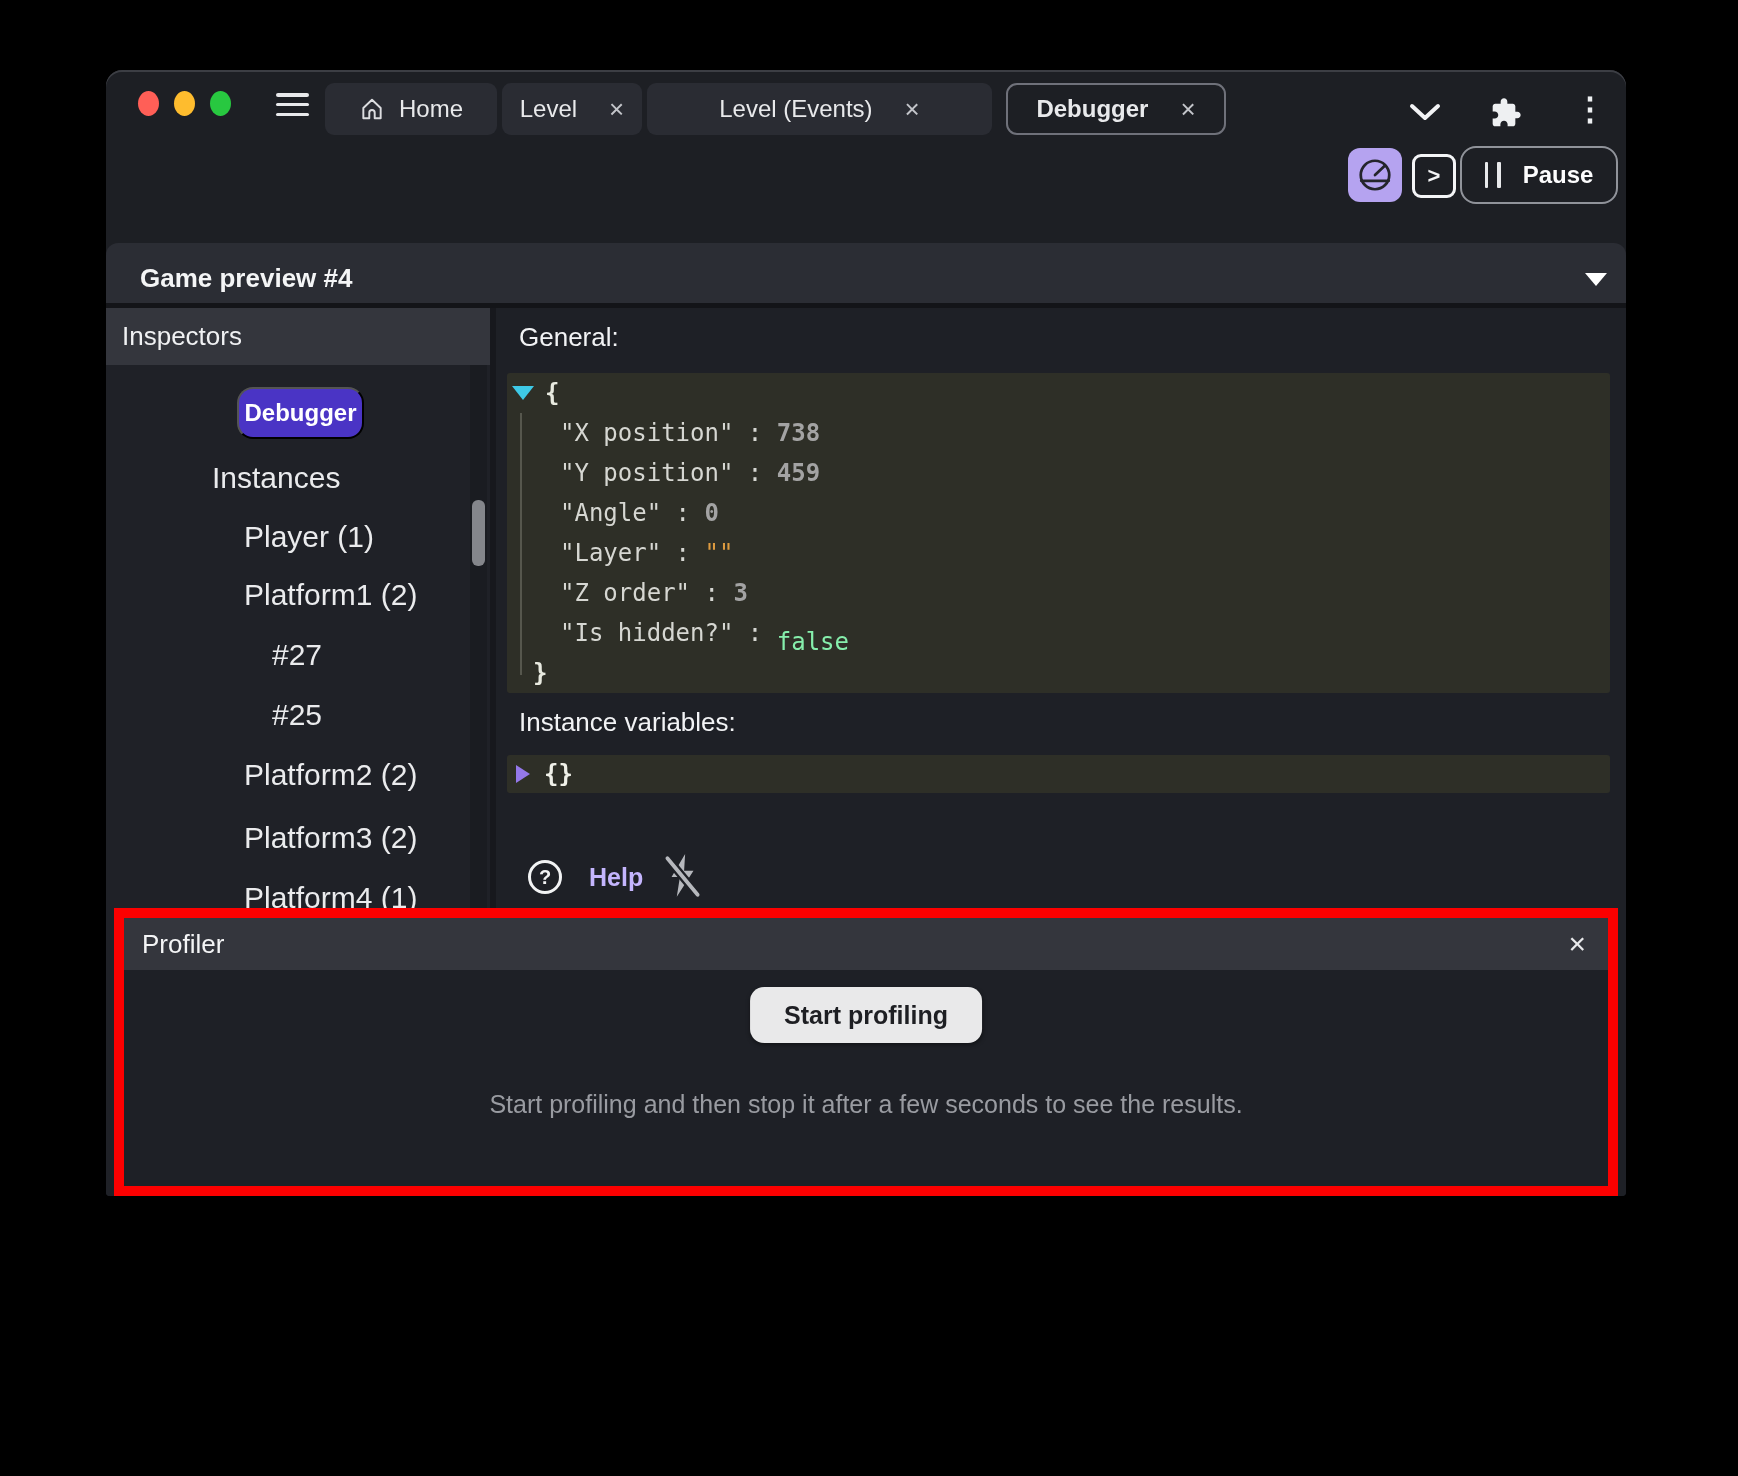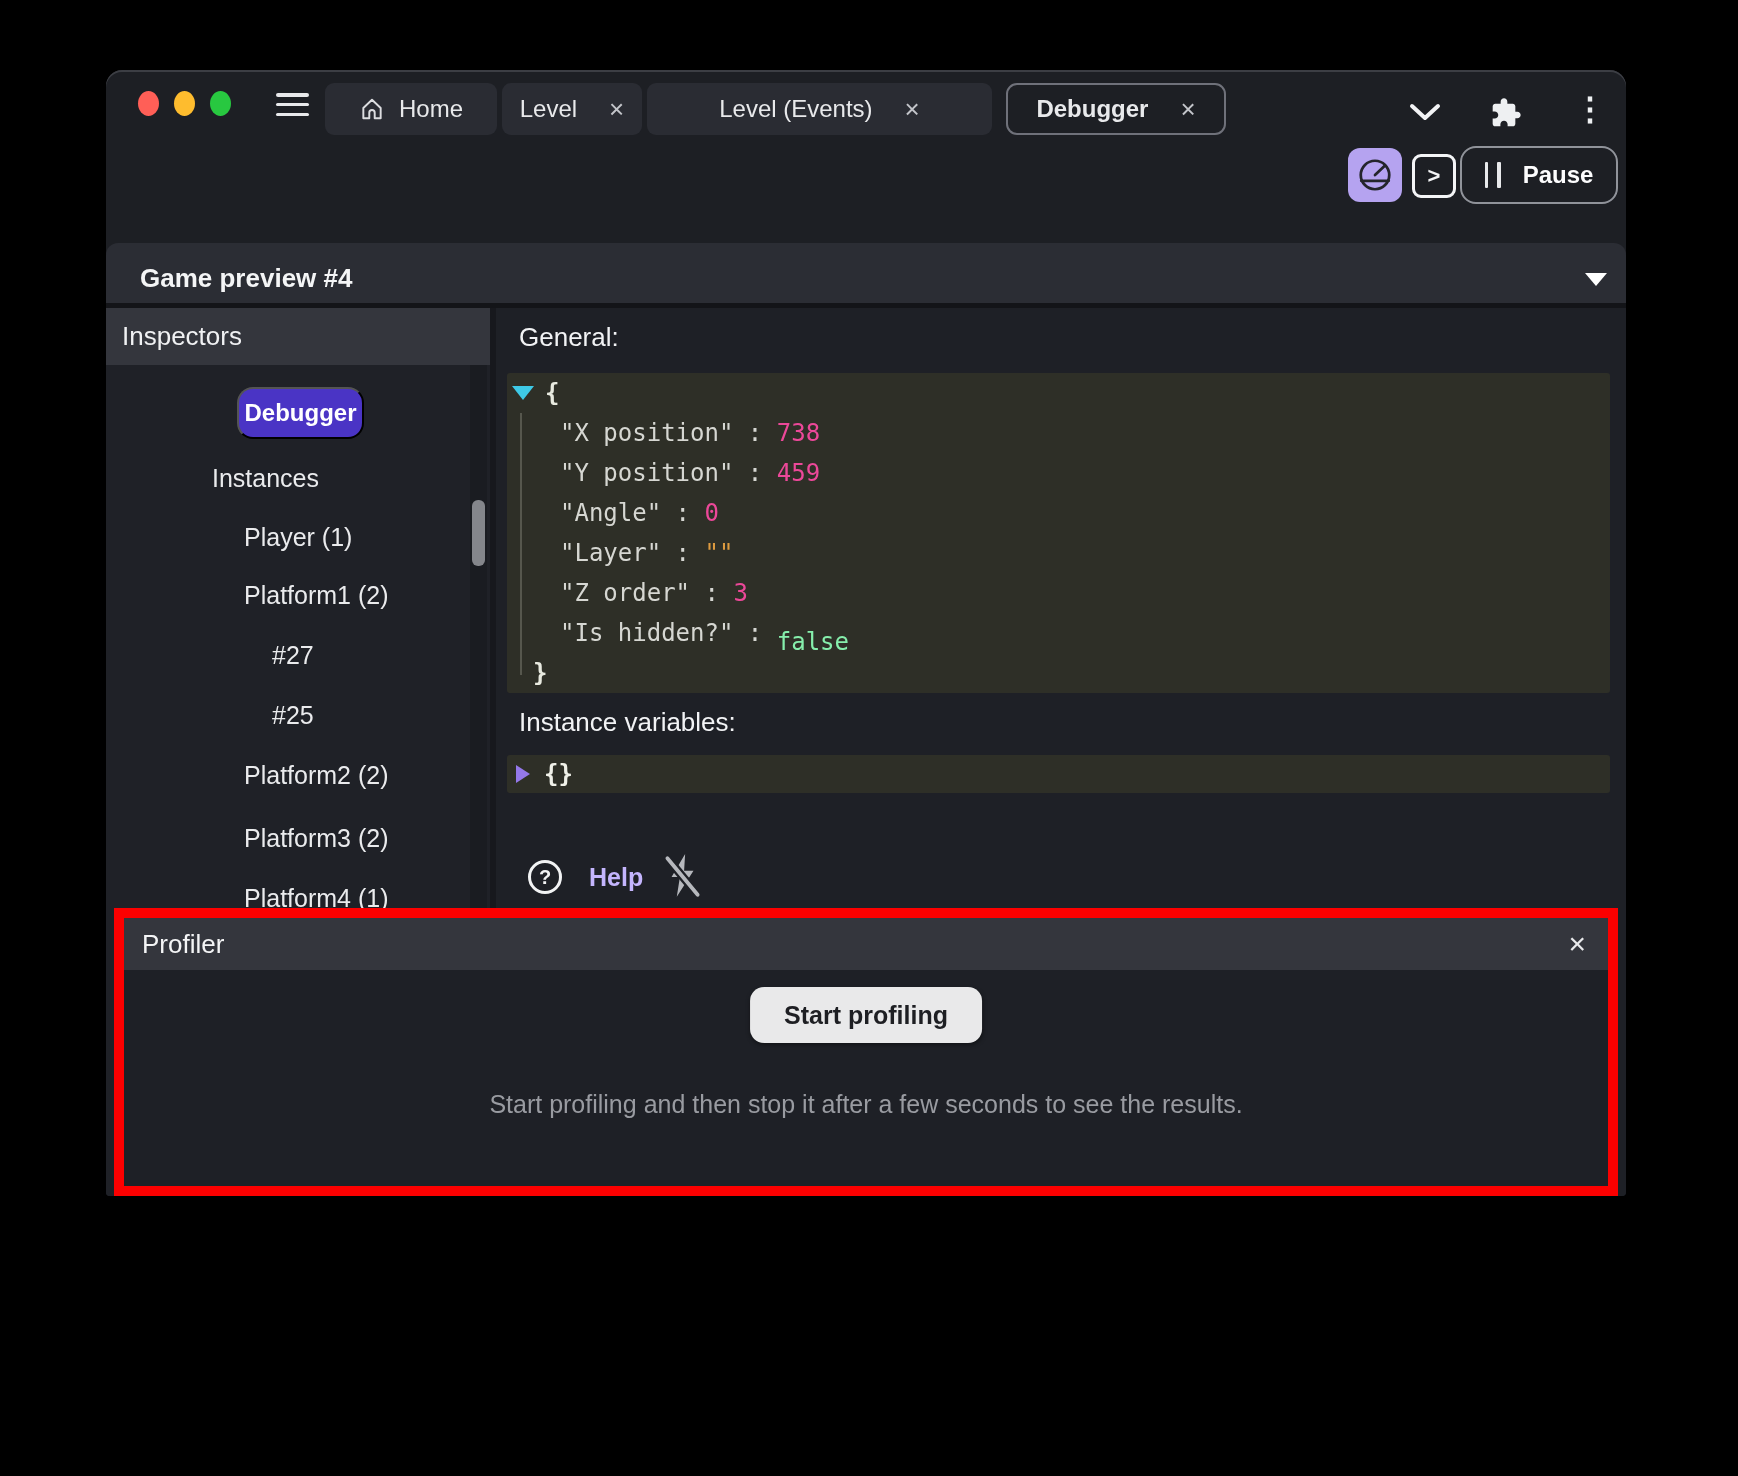--- a/index.html
+++ b/index.html
@@ -58,40 +58,40 @@
   .main-divider { position:absolute; left:0; top:233px; width:1520px; height:5px; background:#131418; }
   .content-bg { position:absolute; left:0; top:238px; width:1520px; height:888px; background:#1e2026; }
   
   .inspectors-header { position:absolute; left:0; top:238px; width:384px; height:57px; background:#34363d; }
   .inspectors-header span { position:absolute; left:16px; line-height:57px; font-size:26px; color:#f0f1f3; }
   .sidebar-list { position:absolute; left:0; top:295px; width:384px; height:831px; background:#1f2127; }
   .sidebar-vdivider { position:absolute; left:384px; top:238px; width:6px; height:888px; background:#17181d; }
   .refresh-btn { position:absolute; left:131px; top:22px; width:127px; height:52px;
     background:#4a34c5; border-radius:16px; color:#ffffff; font-size:24px; font-weight:700;
     display:flex; align-items:center; justify-content:center; cursor:pointer; }
-  .tree-item { position:absolute; height:36px; line-height:36px; font-size:25px; color:#eaebed; cursor:pointer; }
+  .tree-item { position:absolute; height:36px; line-height:36px; font-size:30px; color:#eaebed; cursor:pointer; }
   .depth-0 { left:106px; }
   .depth-1 { left:138px; }
   .depth-2 { left:166px; }
   .scroll-track { position:absolute; left:364px; top:0; width:17px; height:543px; background:#1a1c21; }
   .scroll-thumb { position:absolute; left:366px; top:135px; width:13px; height:66px;
     background:#84868b; border-radius:6px; cursor:grab; }
   
   .section-label { position:absolute; font-size:26px; color:#f2f3f5;margin-left:12px; }
   .lbl-general { left:401px; top:252px; }
   .lbl-instvars { left:401px; top:637px; }
   .json-box { position:absolute; left:401px; width:1103px; background:#2e2f27; border-radius:3px;
     font-family:"DejaVu Sans Mono", monospace; font-size:24px; color:#e8eae0; }
   .box-general { top:303px; height:320px; padding-top:0; }
   .box-instvars { top:685px; height:38px; display:flex; align-items:center; }
   .jrow { height:40px; display:flex; align-items:center; white-space:pre; position:relative; }
   .jindent { margin-left:53px; }
   .jbrace { margin-left:30px; font-weight:700; }
   .jkey, .jsep { color:#d6d7d2; }
-  .jval.num  { color:#ec4899; }
+  .jval.num  { color:#a3a3a3;font-weight:bold; }
   .jval.str  { color:#dd9b40; }
   .jval.bool { color:#86efac;margin-top:17px; }
   .tri-down { width:0; height:0; margin-left:5px; margin-right:3px;
     border-left:11px solid transparent; border-right:11px solid transparent;
     border-top:14px solid #3ec9e6; cursor:pointer; }
   .guide-line { position:absolute; left:13px; top:40px; width:2px; height:262px; background:#56574d; }
   .tri-right { width:0; height:0; margin-left:9px;
     border-top:9px solid transparent; border-bottom:9px solid transparent;
     border-left:14px solid #9478ea; cursor:pointer; }
   .iv-braces { margin-left:14px; font-weight:700; color:#f0f1e9; }

